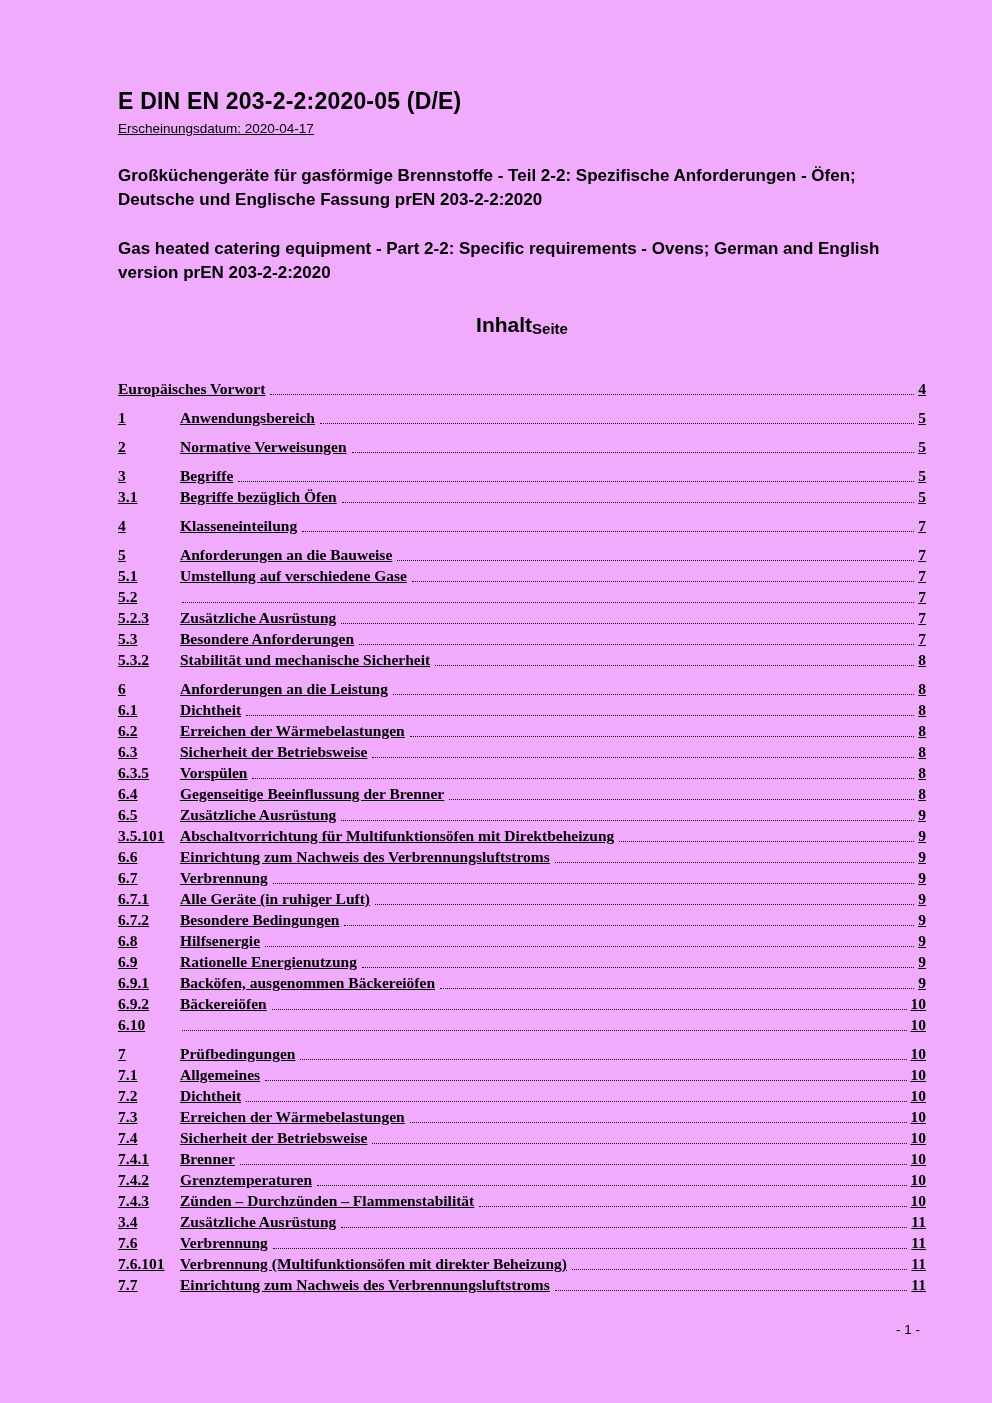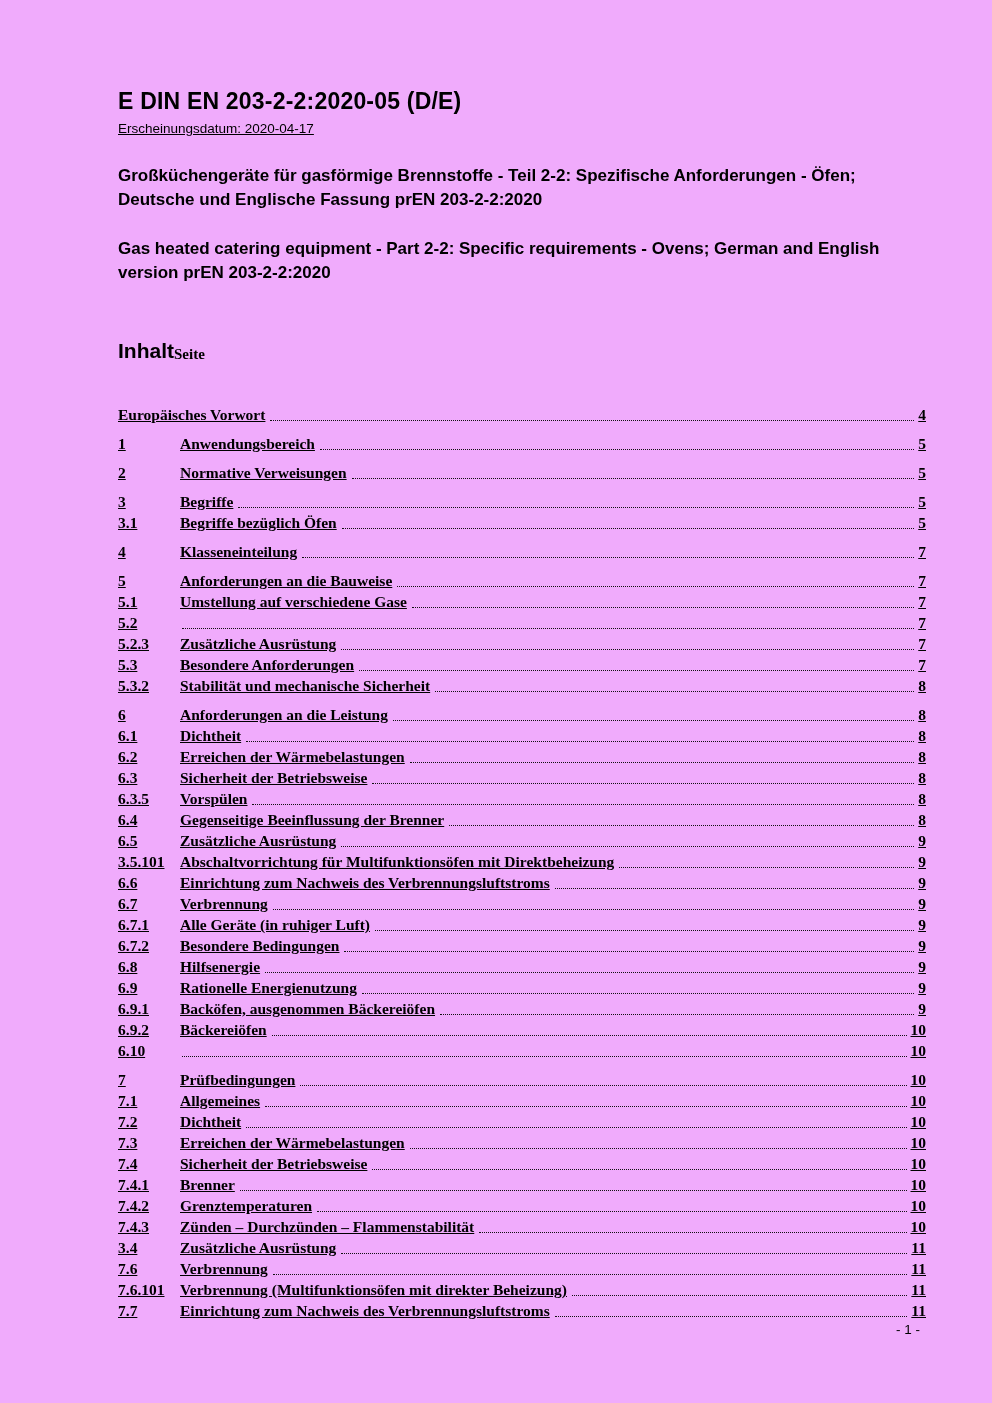--- a/index.html
+++ b/index.html
@@ -28,35 +28,35 @@
     margin: 0 0 27px 0;
     text-decoration: underline;
   }
   .doc-title {
     font-family: "Liberation Sans", sans-serif;
     font-weight: bold;
     font-size: 17px;
     line-height: 24px;
     margin: 0 0 25px 0;
   }
-  .doc-title.en { margin-bottom: 54px; }
+  .doc-title.en { margin-bottom: 28px; }
 
   .toc-head {
     display: flex;
-    justify-content: flex-start;
+    justify-content: center;
     align-items: flex-end;
     margin: 14px 0 42px 0;
   }
   .toc-heading {
     font-family: "Liberation Sans", sans-serif;
     font-weight: bold;
     font-size: 21px;
   }
   .toc-page-label {
-    font-family: Liberation Serif, serif;
+    font-family: Liberation Sans, sans-serif;
     font-weight: bold;
     font-size: 15px;
   }
 
   .toc {
     font-family: "Liberation Serif", serif;
     font-weight: bold;
     font-size: 15.5px;
   }
   .toc-group { margin-bottom: 9px; }

